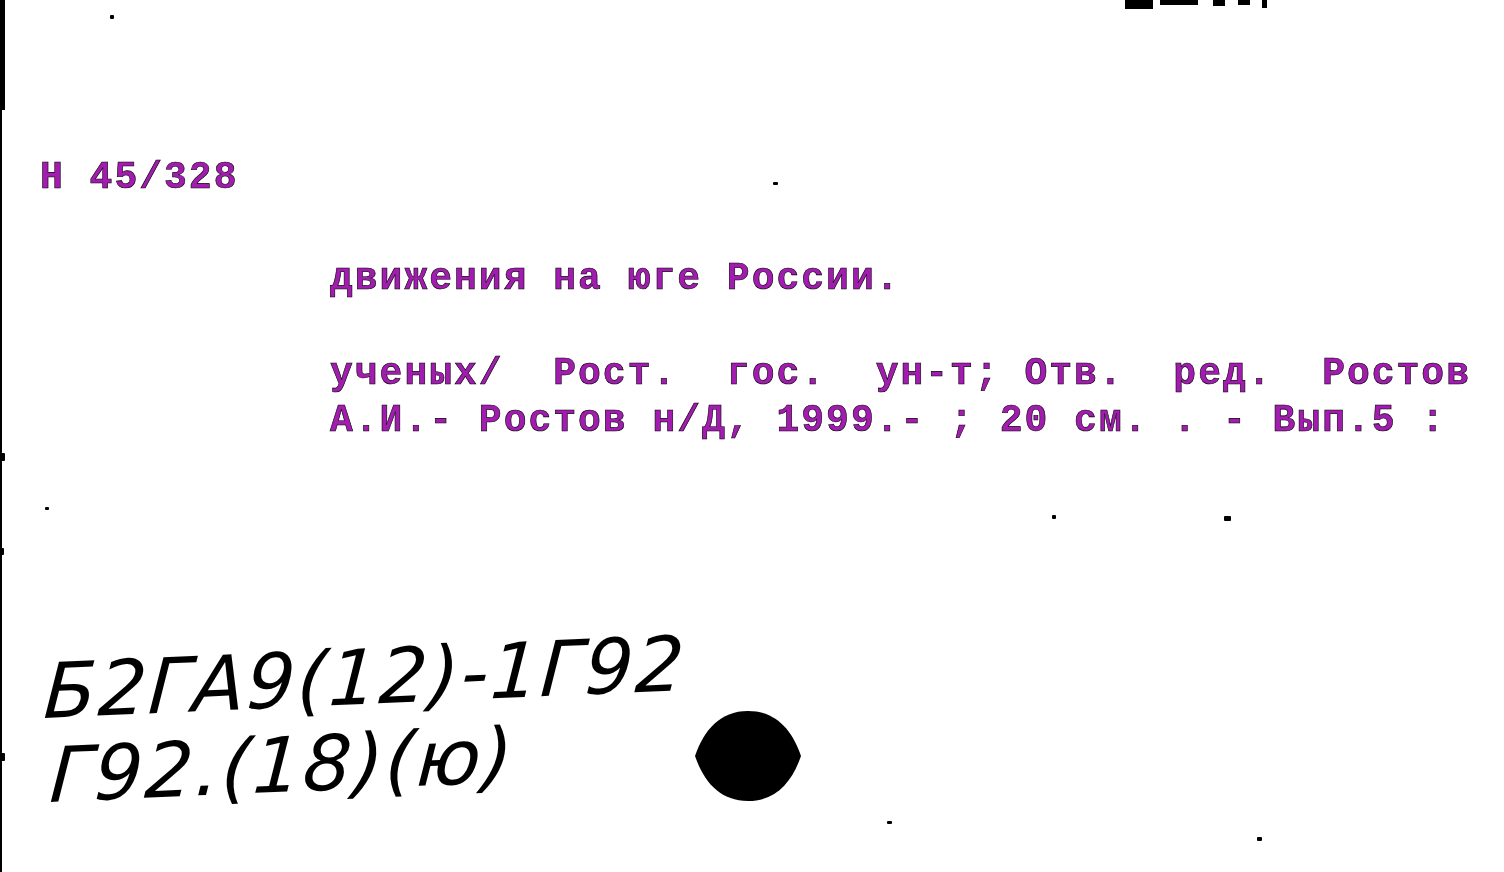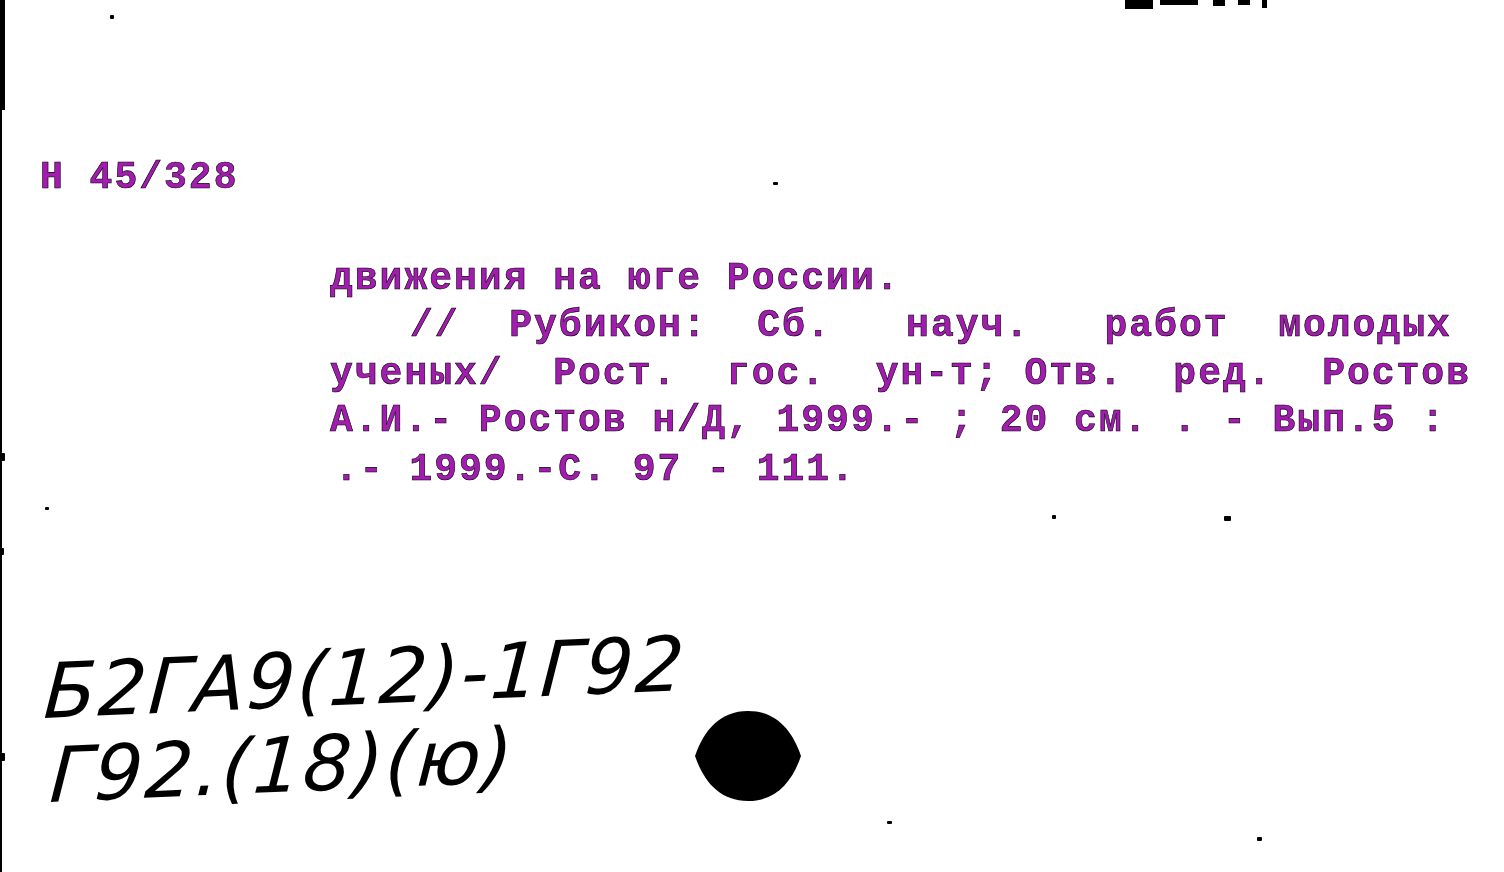--- a/index.html
+++ b/index.html
@@ -94,24 +94,22 @@
   <div class="edge-line"></div>
   <div class="edge-thick"></div>
   <div class="artifact a1"></div>
   <div class="artifact a2"></div>
   <div class="artifact a3"></div>
   <div class="artifact a4"></div>
   <div class="artifact a5"></div>
 
   <div class="typed l-callnum">Н 45/328</div>
   <div class="typed l-title2">движения на юге России.</div>
-  <div class="typed l-src1">//  Рубикон:  Сб.   науч.   работ  молодых</div>
   <div class="typed l-src2">ученых/  Рост.  гос.  ун-т; Отв.  ред.  Ростов</div>
   <div class="typed l-src3">А.И.- Ростов н/Д, 1999.- ; 20 см. . - Вып.5 :</div>
-  <div class="typed l-src4">.- 1999.-С. 97 - 111.</div>
 
   <div class="handwritten h-line1">Б2ГА9(12)-1Г92</div>
   <div class="handwritten h-line2">Г92.(18)(ю)</div>
 
   <svg class="punch" viewBox="0 0 106 96">
     <path d="M 0 48 C 9 22, 25 3, 53 3 C 81 3, 97 22, 106 48 C 97 74, 81 93, 53 93 C 25 93, 9 74, 0 48 Z" fill="#000"></path>
   </svg>
 
   <div class="speck s1"></div>
   <div class="speck s2"></div>

